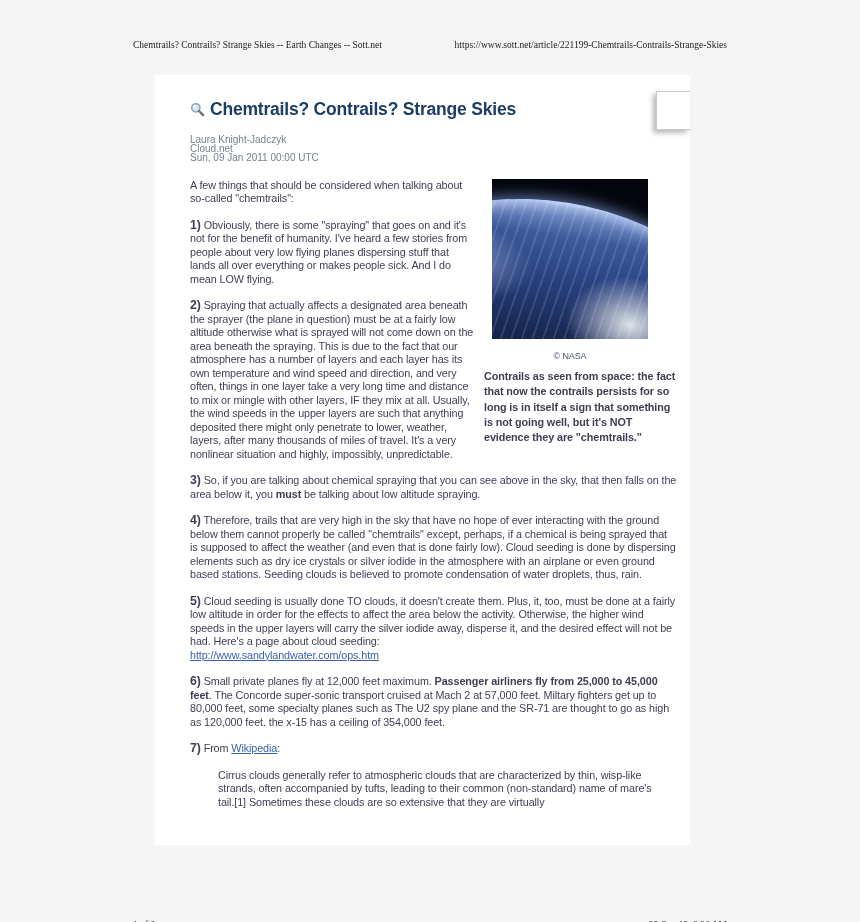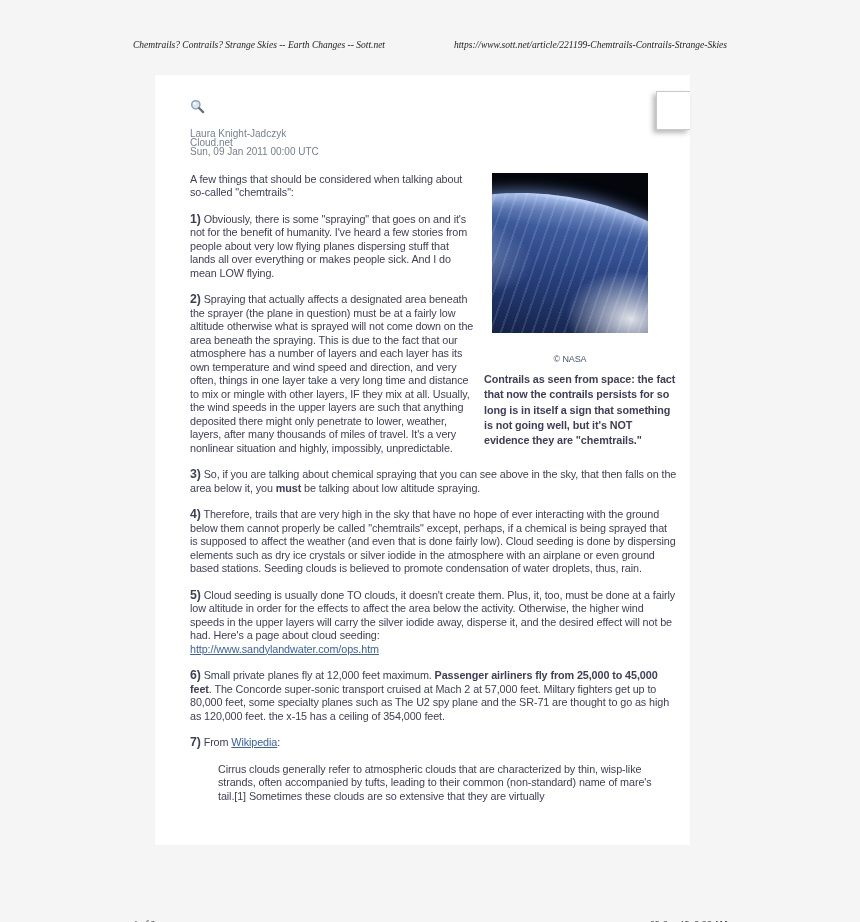--- a/index.html
+++ b/index.html
@@ -8,21 +8,21 @@
     background:#f5f5f6;
     font-family:"Liberation Sans", sans-serif;
     position:relative;
     overflow:hidden;
   }
   
   .print-header, .print-footer{
     position:absolute;left:133px;right:133px;
     display:flex;justify-content:space-between;
     font-family:"Liberation Serif", serif;
-    font-size:9.5px;color:#1c1c1c;font-style:italic;
+    font-size:9.5px;color:#1c1c1c;
   }
   .print-header{top:40px;}
   .print-footer{top:920px;}
 
   
   .page{
     position:absolute;left:155px;top:75px;width:535px;height:770px;
     background:#ffffff;
     padding:0;
   }
@@ -72,21 +72,21 @@
   }
   .earth::after{
     content:"";position:absolute;inset:0;
     background:
       radial-gradient(ellipse 95px 70px at 70% 42%, rgba(255,255,255,.85), rgba(255,255,255,0) 68%),
       radial-gradient(ellipse 130px 60px at 22% 28%, rgba(215,228,250,.55), rgba(255,255,255,0) 70%),
       radial-gradient(ellipse 80px 40px at 85% 70%, rgba(255,255,255,.5), rgba(255,255,255,0) 70%);
   }
   .photo-credit{
     width:156px;margin-left:8px;text-align:center;
-    font-size:9px;color:#4a546b;margin-top:20px;
+    font-size:9px;color:#4a546b;margin-top:11px;
   }
   .photo-caption{
     margin-top:6px;font-weight:bold;
     font-size:10.8px;line-height:15.2px;color:#3e3e58;
   }
 
   blockquote.cirrus-quote{
     margin:13px 16px 0 28px;color:#3e3e58;
   }
 </style>
@@ -101,20 +101,21 @@
 <div class="page">
   <div class="cutoff-box"></div>
   <div class="page-inner">
 
     <div class="title-row">
       <svg class="mag-icon" viewBox="0 0 16 16">
         <circle cx="6.2" cy="6.2" r="4.4" fill="#d9e6f2" stroke="#8aa5c0" stroke-width="1.6"></circle>
         <line x1="9.6" y1="9.6" x2="14" y2="14" stroke="#6b6f75" stroke-width="2.4" stroke-linecap="round"></line>
         <circle cx="4.8" cy="4.8" r="1.5" fill="#ffffff" opacity="0.9"></circle>
       </svg>
+      <h1>Chemtrails? Contrails? Strange Skies</h1>
     </div>
 
     <div class="byline">
       <div>Laura Knight-Jadczyk</div>
       <div>Cloud.net</div>
       <div>Sun, 09 Jan 2011 00:00 UTC</div>
     </div>
 
     <div class="article-body" id="article-body">
       <figure class="photo-figure" style="margin-block:0;">

